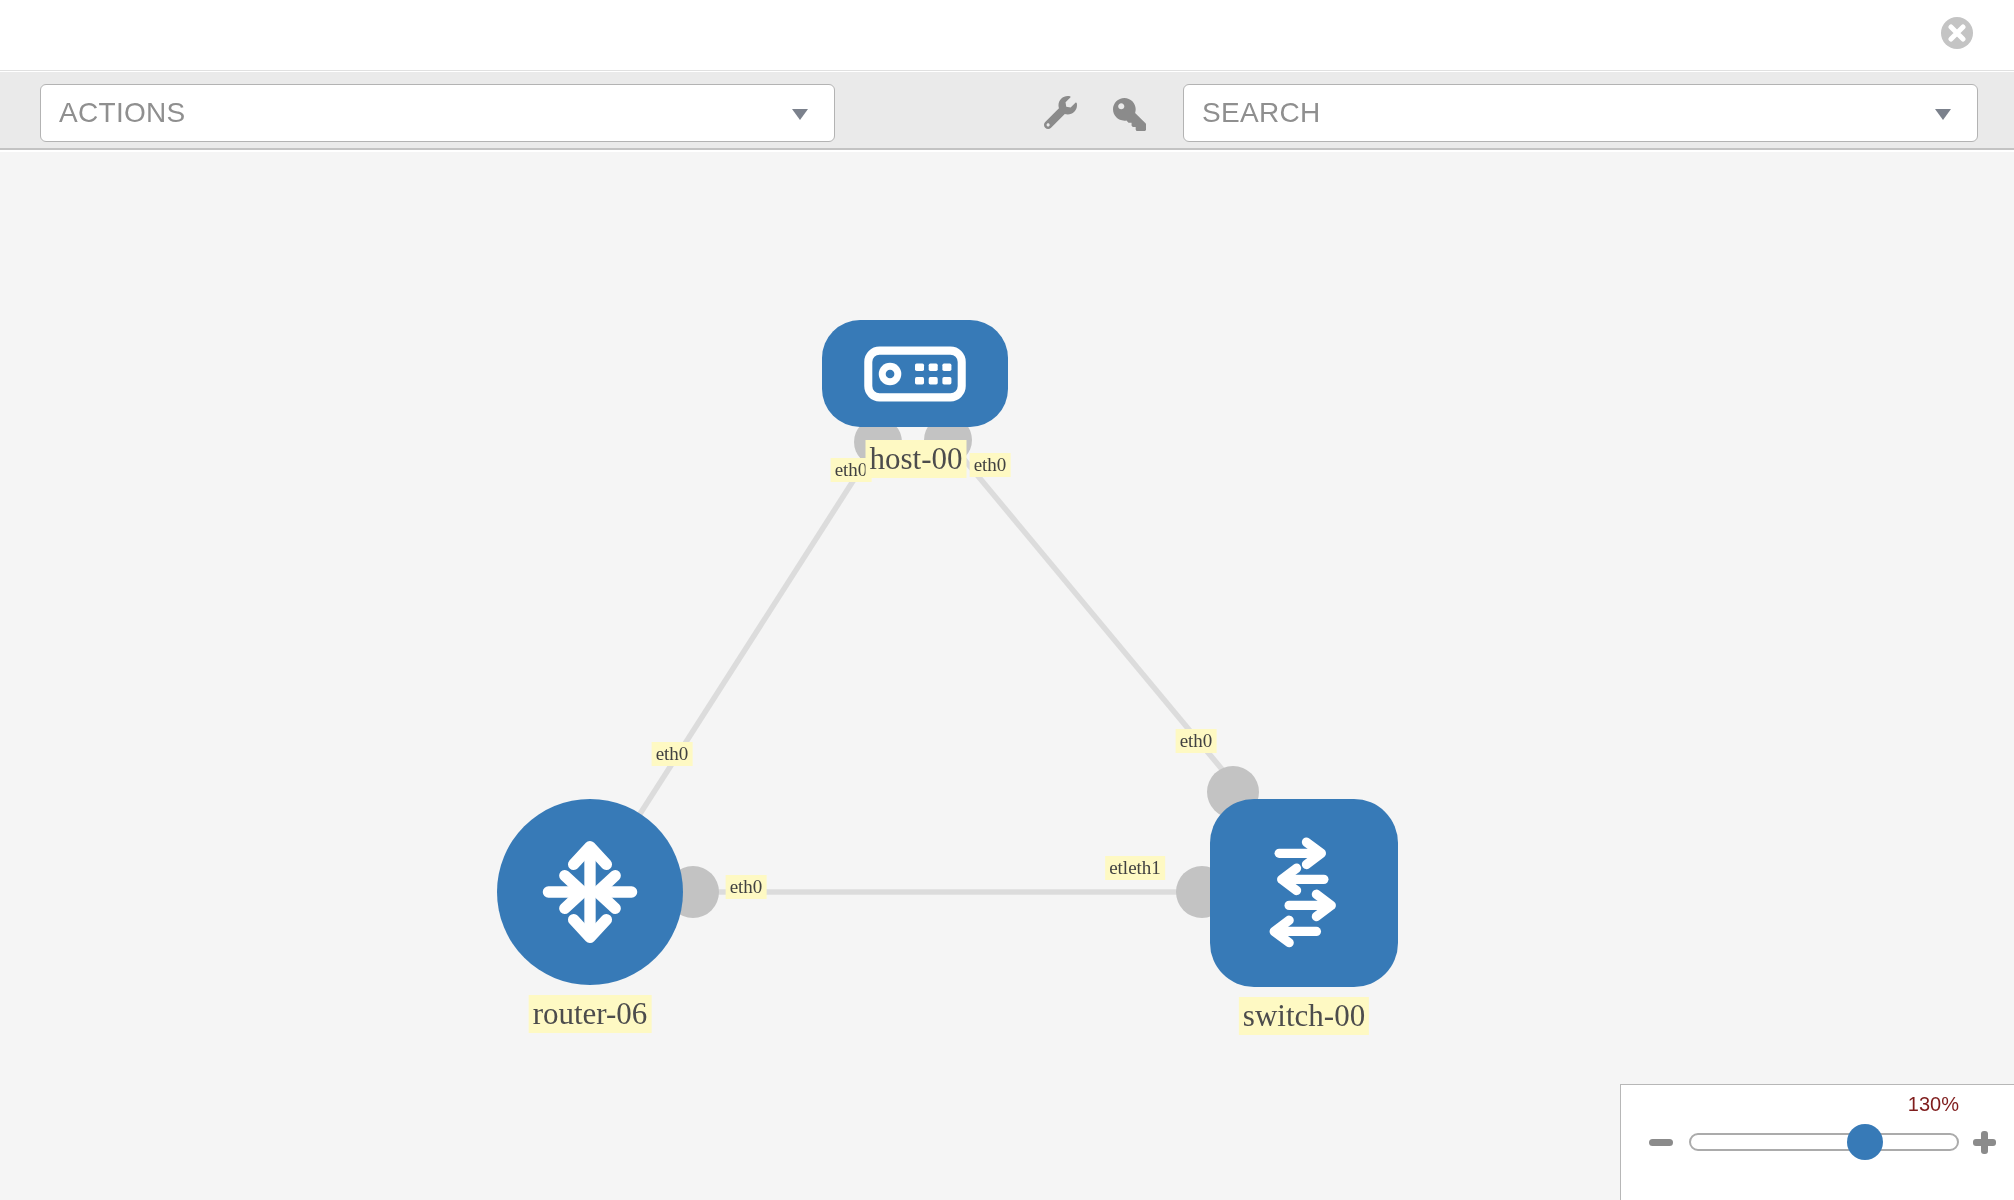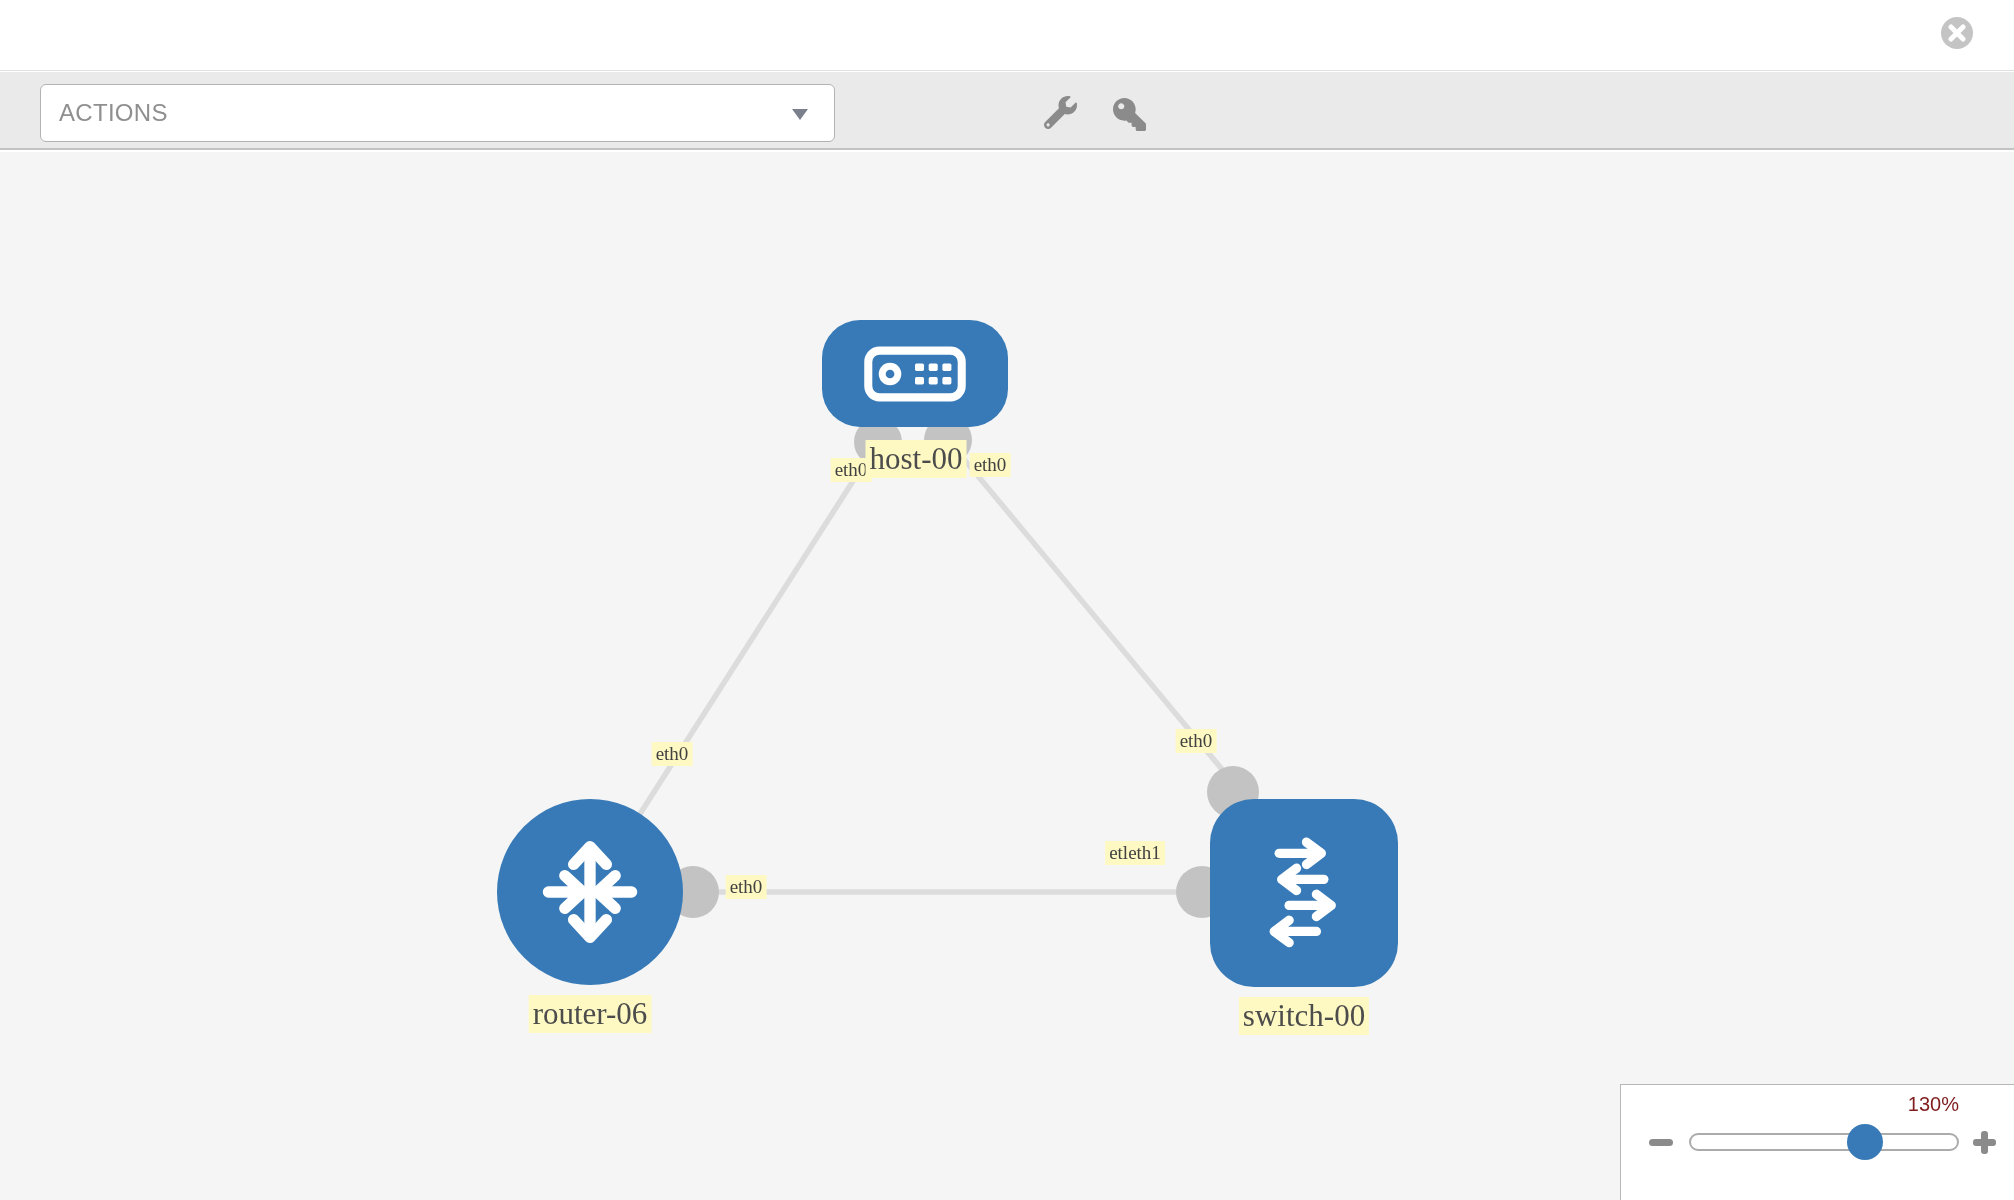--- a/index.html
+++ b/index.html
@@ -14,21 +14,21 @@
   .close-btn { position: absolute; left: 1941px; top: 17px; width: 32px; height: 32px;
                border-radius: 50%; background: #c4c4c4; cursor: pointer; }
   .close-btn svg { position: absolute; left: 7px; top: 7px; }
 
   
   .toolbar { position: absolute; left: 0; top: 72px; width: 2014px; height: 78px;
              background: #eaeaea; border-bottom: 2px solid #c3c3c3; }
   .select-box { position: absolute; top: 12px; height: 58px; background: #fff;
                 border: 1px solid #b3b3b3; border-radius: 6px; cursor: pointer; }
   .select-box .lbl { position: absolute; left: 18px; top: 0; height: 56px; line-height: 56px;
-                     font-size: 24px; color: #8f8f8f; letter-spacing: .3px; }
+                     font-size: 28px; color: #8f8f8f; letter-spacing: .3px; }
   .chevron { position: absolute; right: 26px; top: 24px; width: 0; height: 0;
              border-left: 8px solid transparent; border-right: 8px solid transparent;
              border-top: 11px solid #7b818c; }
   .actions-box { left: 40px; width: 795px; }
   .search-box  { left: 1183px; width: 795px; }
   .tool-icon-btn { position: absolute; width: 40px; height: 40px; cursor: pointer; }
 
   
   .canvas { position: absolute; left: 0; top: 152px; width: 2014px; height: 1048px;
             background: #f5f5f5; overflow: hidden; }
@@ -85,20 +85,24 @@
   </div>
 
   <div class="tool-icon-btn" style="left:1113px; top:26px;">
     <svg width="33" height="33" viewBox="0 0 512 512">
       <g transform="translate(512,0) scale(-1,1)">
         <path fill="#8b8b8b" d="M512 176.001C512 273.203 433.202 352 336 352c-11.22 0-22.19-1.062-32.827-3.069l-24.012 27.014A23.999 23.999 0 0 1 261.223 384H224v40c0 13.255-10.745 24-24 24h-40v40c0 13.255-10.745 24-24 24H24c-13.255 0-24-10.745-24-24v-78.059c0-6.365 2.529-12.47 7.029-16.971l161.802-161.802C163.108 213.814 160 195.271 160 176 160 78.798 238.797.001 335.999 0 433.488-.001 512 78.511 512 176.001zM336 128c0 26.51 21.49 48 48 48s48-21.49 48-48-21.49-48-48-48-48 21.49-48 48z"></path>
       </g>
     </svg>
   </div>
 
+  <div class="select-box search-box">
+    <span class="lbl">SEARCH</span>
+    <span class="chevron"></span>
+  </div>
 </div>
 
 <div class="canvas">
 
   <svg class="graph-svg" width="2014" height="1048" viewBox="0 0 2014 1048">
     <line x1="878" y1="290" x2="590" y2="740" stroke="#dcdcdc" stroke-width="5.5"></line>
     <line x1="948" y1="288" x2="1270" y2="675" stroke="#dcdcdc" stroke-width="5.5"></line>
     <line x1="590" y1="740" x2="1202" y2="740" stroke="#dcdcdc" stroke-width="5.5"></line>
     <circle cx="878" cy="290" r="24" fill="#c3c3c3"></circle>
     <circle cx="948" cy="288" r="24" fill="#c3c3c3"></circle>
@@ -152,21 +156,21 @@
       </g>
     </svg>
   </div>
 
   <div class="glabel iface-lbl" style="left:851px;  top:318px;">eth0</div>
   <div class="glabel iface-lbl" style="left:990px;  top:313px;">eth0</div>
   <div class="glabel node-lbl" style="left:916px;  top:307px;">host-00</div>
   <div class="glabel iface-lbl" style="left:672px;  top:602px;">eth0</div>
   <div class="glabel iface-lbl" style="left:1196px; top:589px;">eth0</div>
   <div class="glabel iface-lbl" style="left:746px;  top:735px;">eth0</div>
-  <div class="glabel iface-lbl" style="left:1135px; top:701px;">etleth1</div>
+  <div class="glabel iface-lbl" style="left:1135px; top:716px;">etleth1</div>
   <div class="glabel node-lbl" style="left:590px;  top:862px;">router-06</div>
   <div class="glabel node-lbl" style="left:1304px; top:864px;text-align:right;">switch-00</div>
 
   <div class="zoom-panel">
     <div class="zoom-level">130%</div>
     <div class="zoom-minus"></div>
     <div class="zoom-track">
       <div class="zoom-thumb"></div>
     </div>
     <div class="zoom-plus">

